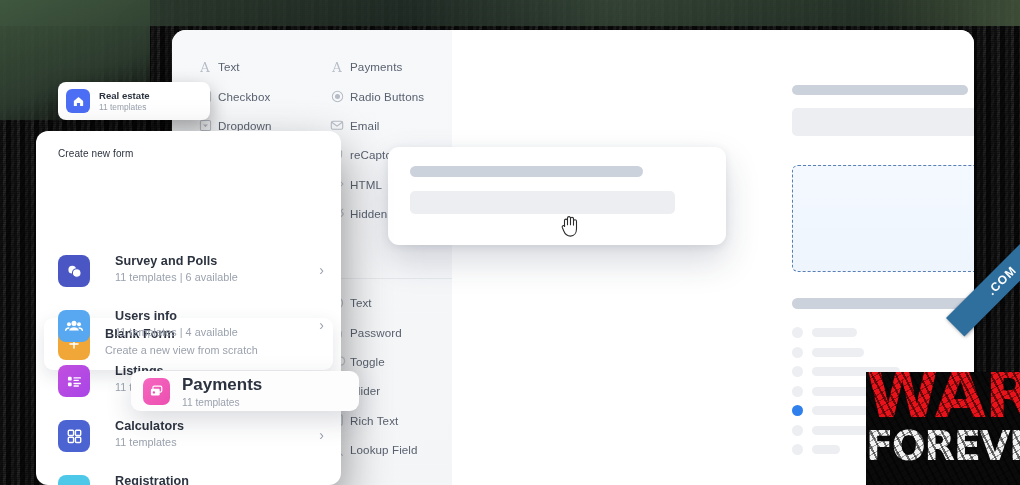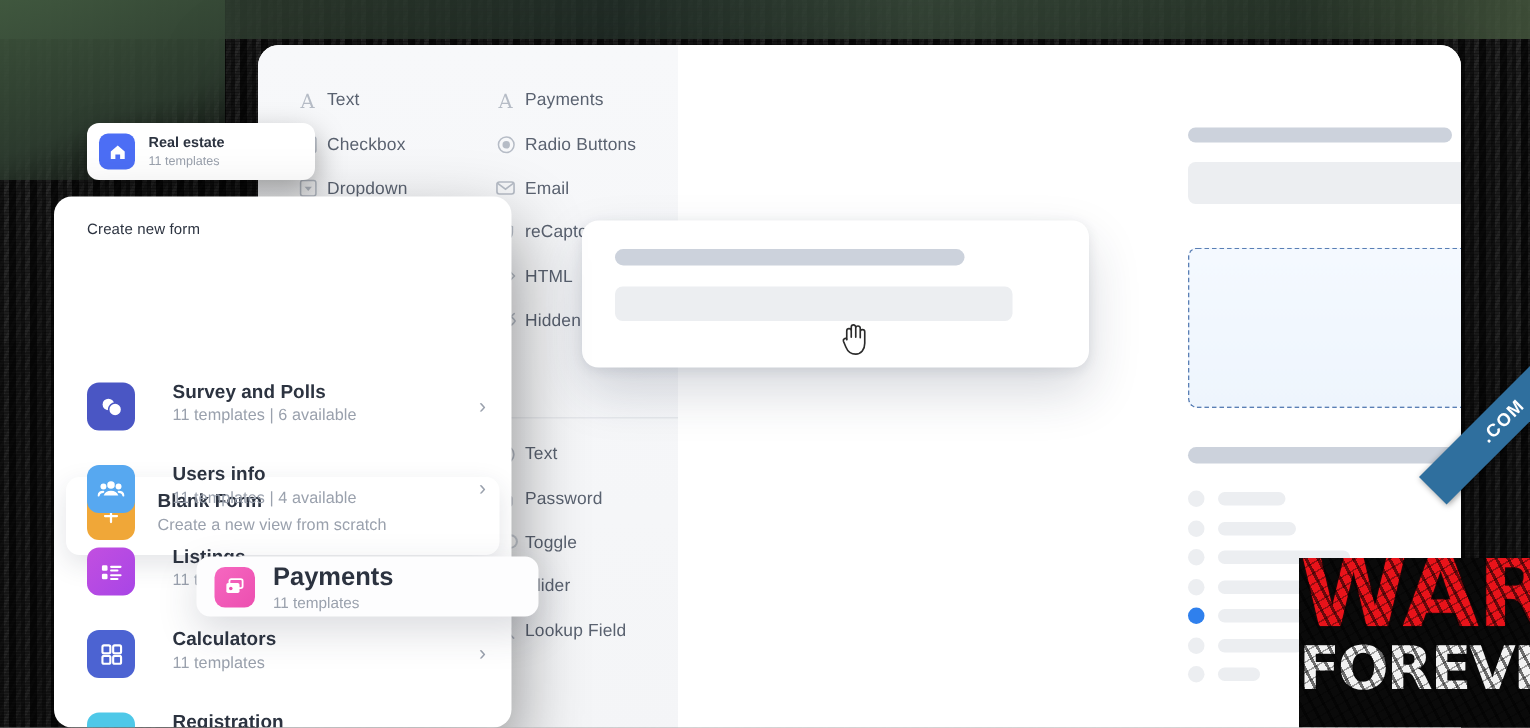--- a/index.html
+++ b/index.html
@@ -300,20 +300,29 @@
             <svg width="15" height="12" viewBox="0 0 15 12">
                 <path d="M1 6h13" stroke="#b6bcc6" stroke-width="1.05" stroke-linecap="round"></path>
                 <circle cx="9.6" cy="6" r="2.3" fill="none" stroke="#b6bcc6" stroke-width="1.05"></circle>
               </svg>
           </span>
           <span class="flabel">Slider</span>
         </div>
         <div class="frow">
           <span class="ficon">
             <svg width="14" height="14" viewBox="0 0 14 14">
+                <rect x="1.8" y="1.8" width="10.4" height="10.4" rx="1.3" fill="none" stroke="#b6bcc6" stroke-width="1.05"></rect>
+                <text x="7" y="10.3" font-family="DejaVu Serif,serif" font-size="7.5" text-anchor="middle" fill="#b6bcc6">A</text>
+              </svg>
+          </span>
+          <span class="flabel">Rich Text</span>
+        </div>
+        <div class="frow">
+          <span class="ficon">
+            <svg width="14" height="14" viewBox="0 0 14 14">
                 <circle cx="6.2" cy="6.2" r="4.1" fill="none" stroke="#b6bcc6" stroke-width="1.1"></circle>
                 <path d="M9.3 9.3l3.1 3.1" stroke="#b6bcc6" stroke-width="1.1" stroke-linecap="round"></path>
               </svg>
           </span>
           <span class="flabel">Lookup Field</span>
         </div>
 
       </div>
     </div>
 

